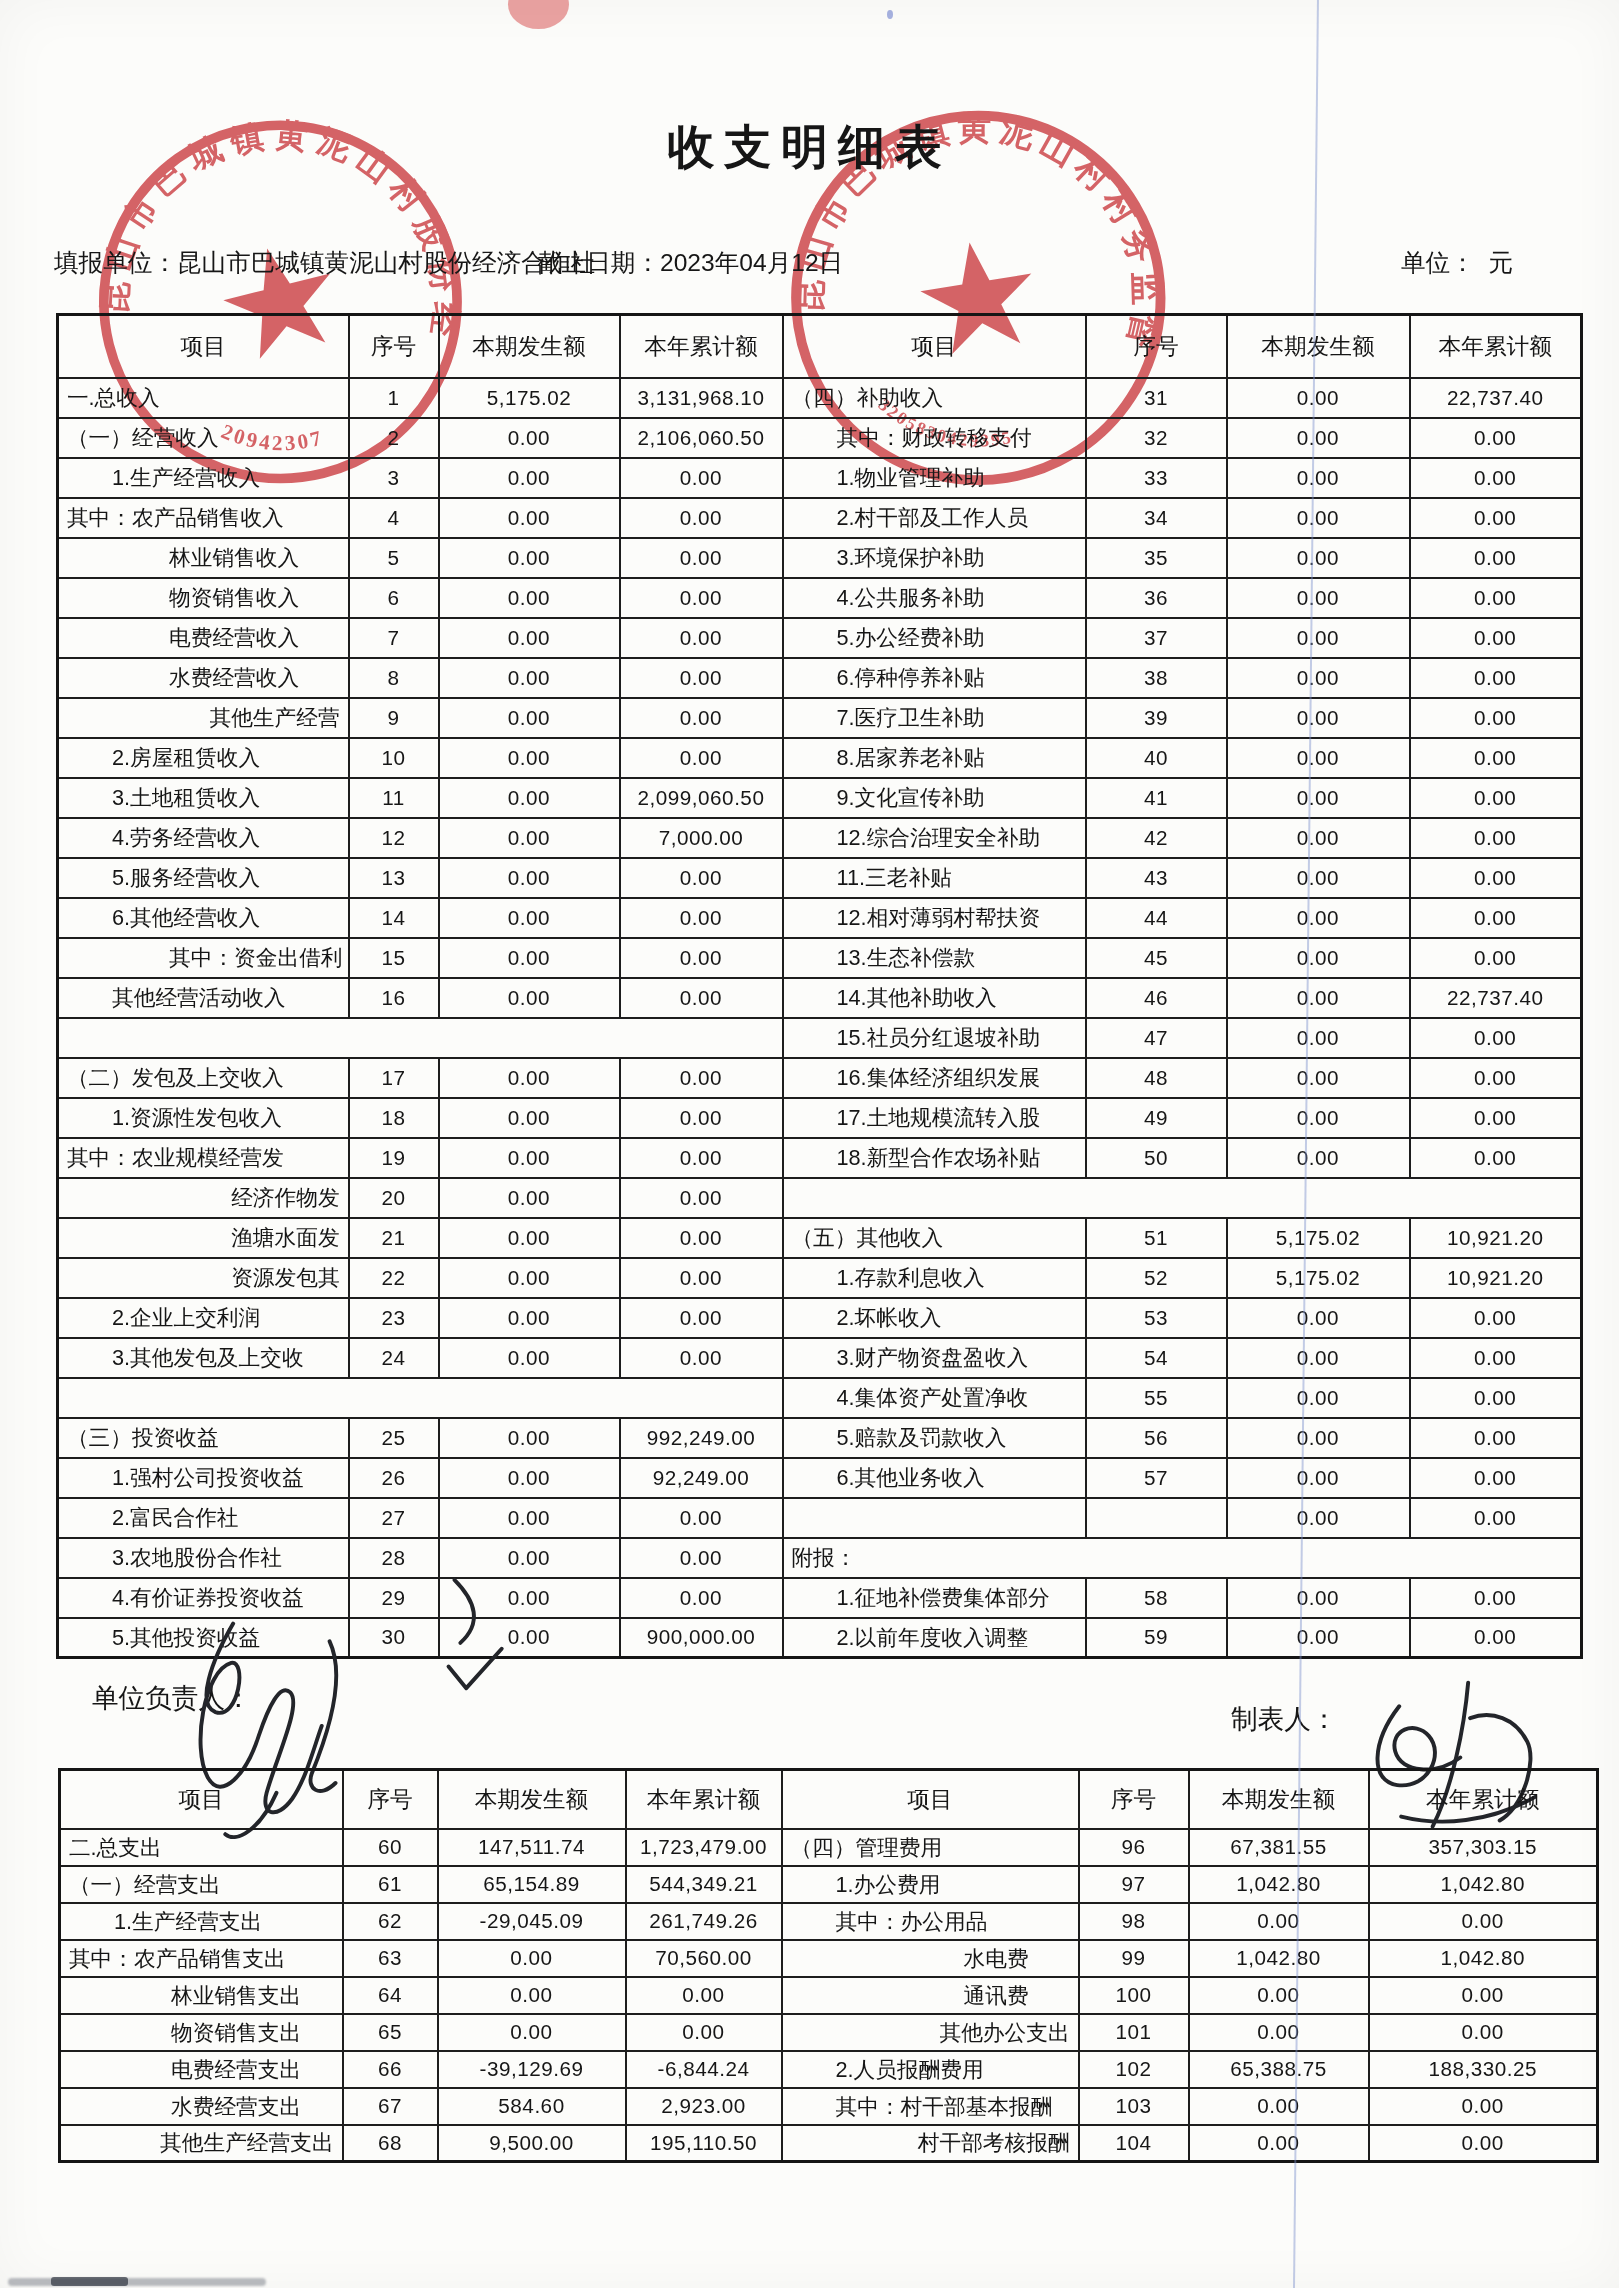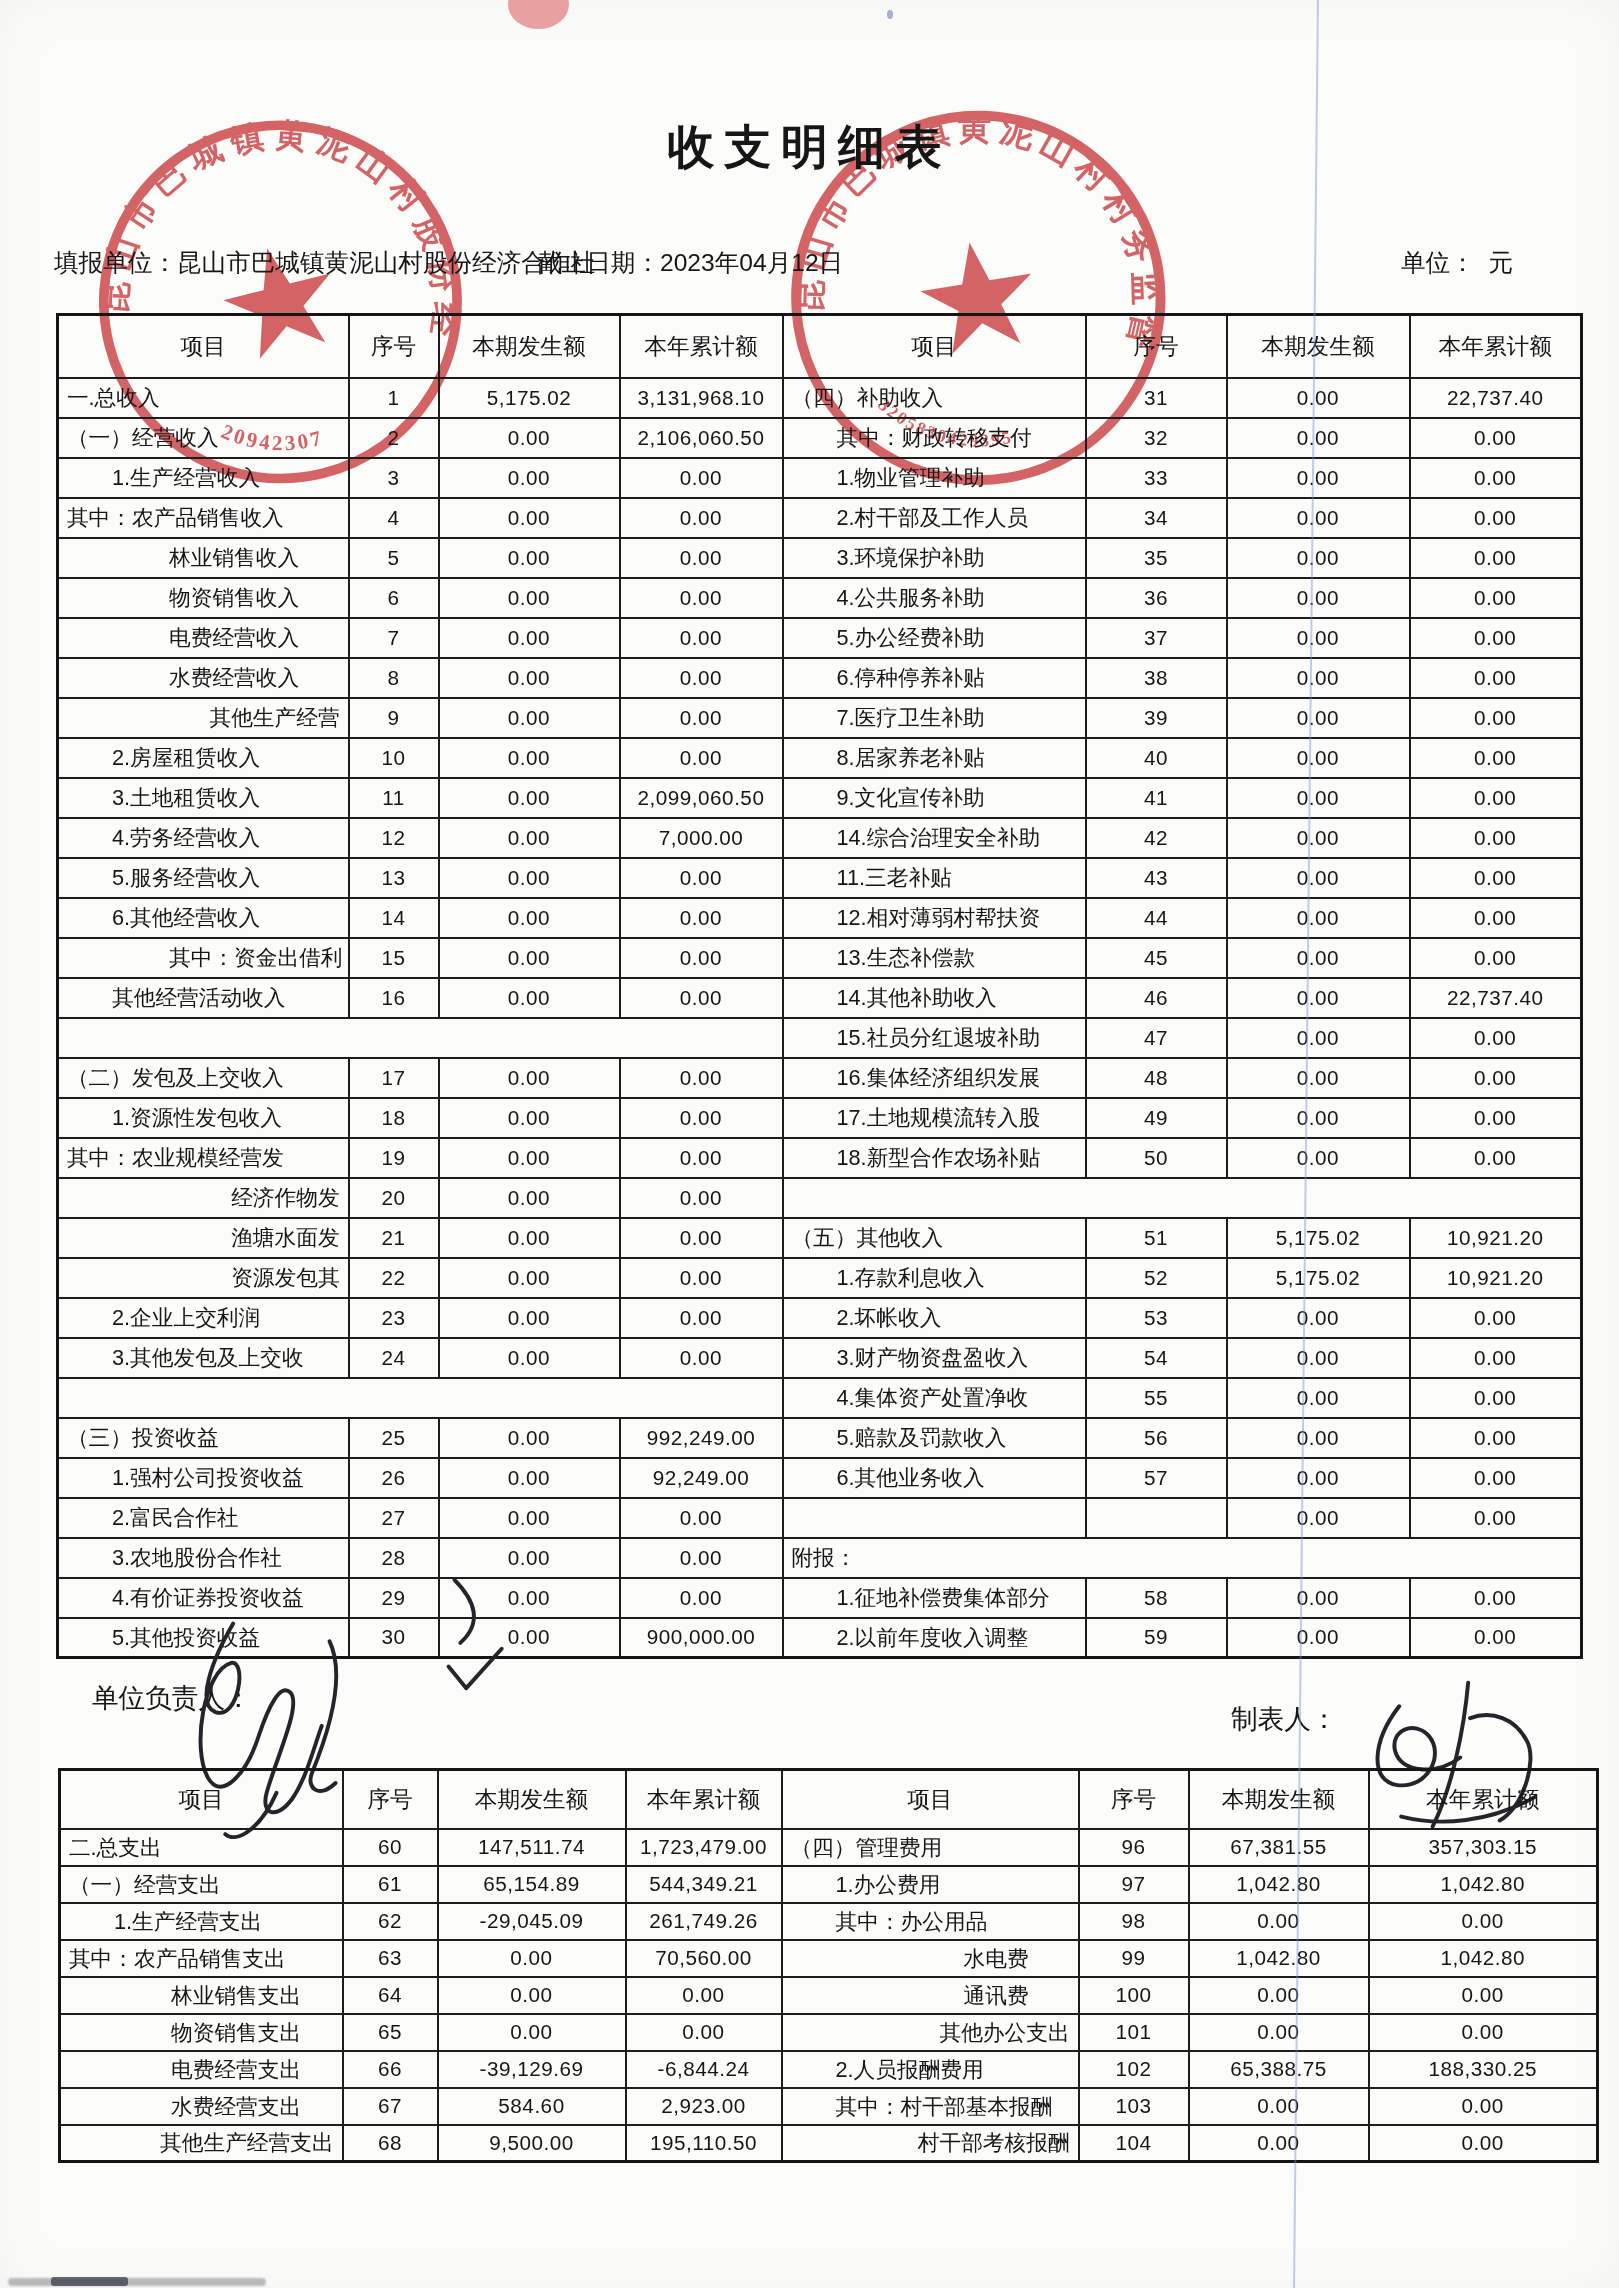--- a/index.html
+++ b/index.html
@@ -217,21 +217,21 @@
           <td class="lab ind1">9.文化宣传补助</td>
           <td class="num">41</td>
           <td class="num">0.00</td>
           <td class="num">0.00</td>
         </tr>
         <tr>
           <td class="lab ind1">4.劳务经营收入</td>
           <td class="num">12</td>
           <td class="num">0.00</td>
           <td class="num">7,000.00</td>
-          <td class="lab ind1">14.综合治理安全补助</td>
+          <td class="lab ind1">12.综合治理安全补助</td>
           <td class="num">42</td>
           <td class="num">0.00</td>
           <td class="num">0.00</td>
         </tr>
         <tr>
           <td class="lab ind1">5.服务经营收入</td>
           <td class="num">13</td>
           <td class="num">0.00</td>
           <td class="num">0.00</td>
           <td class="lab ind1">11.三老补贴</td>

